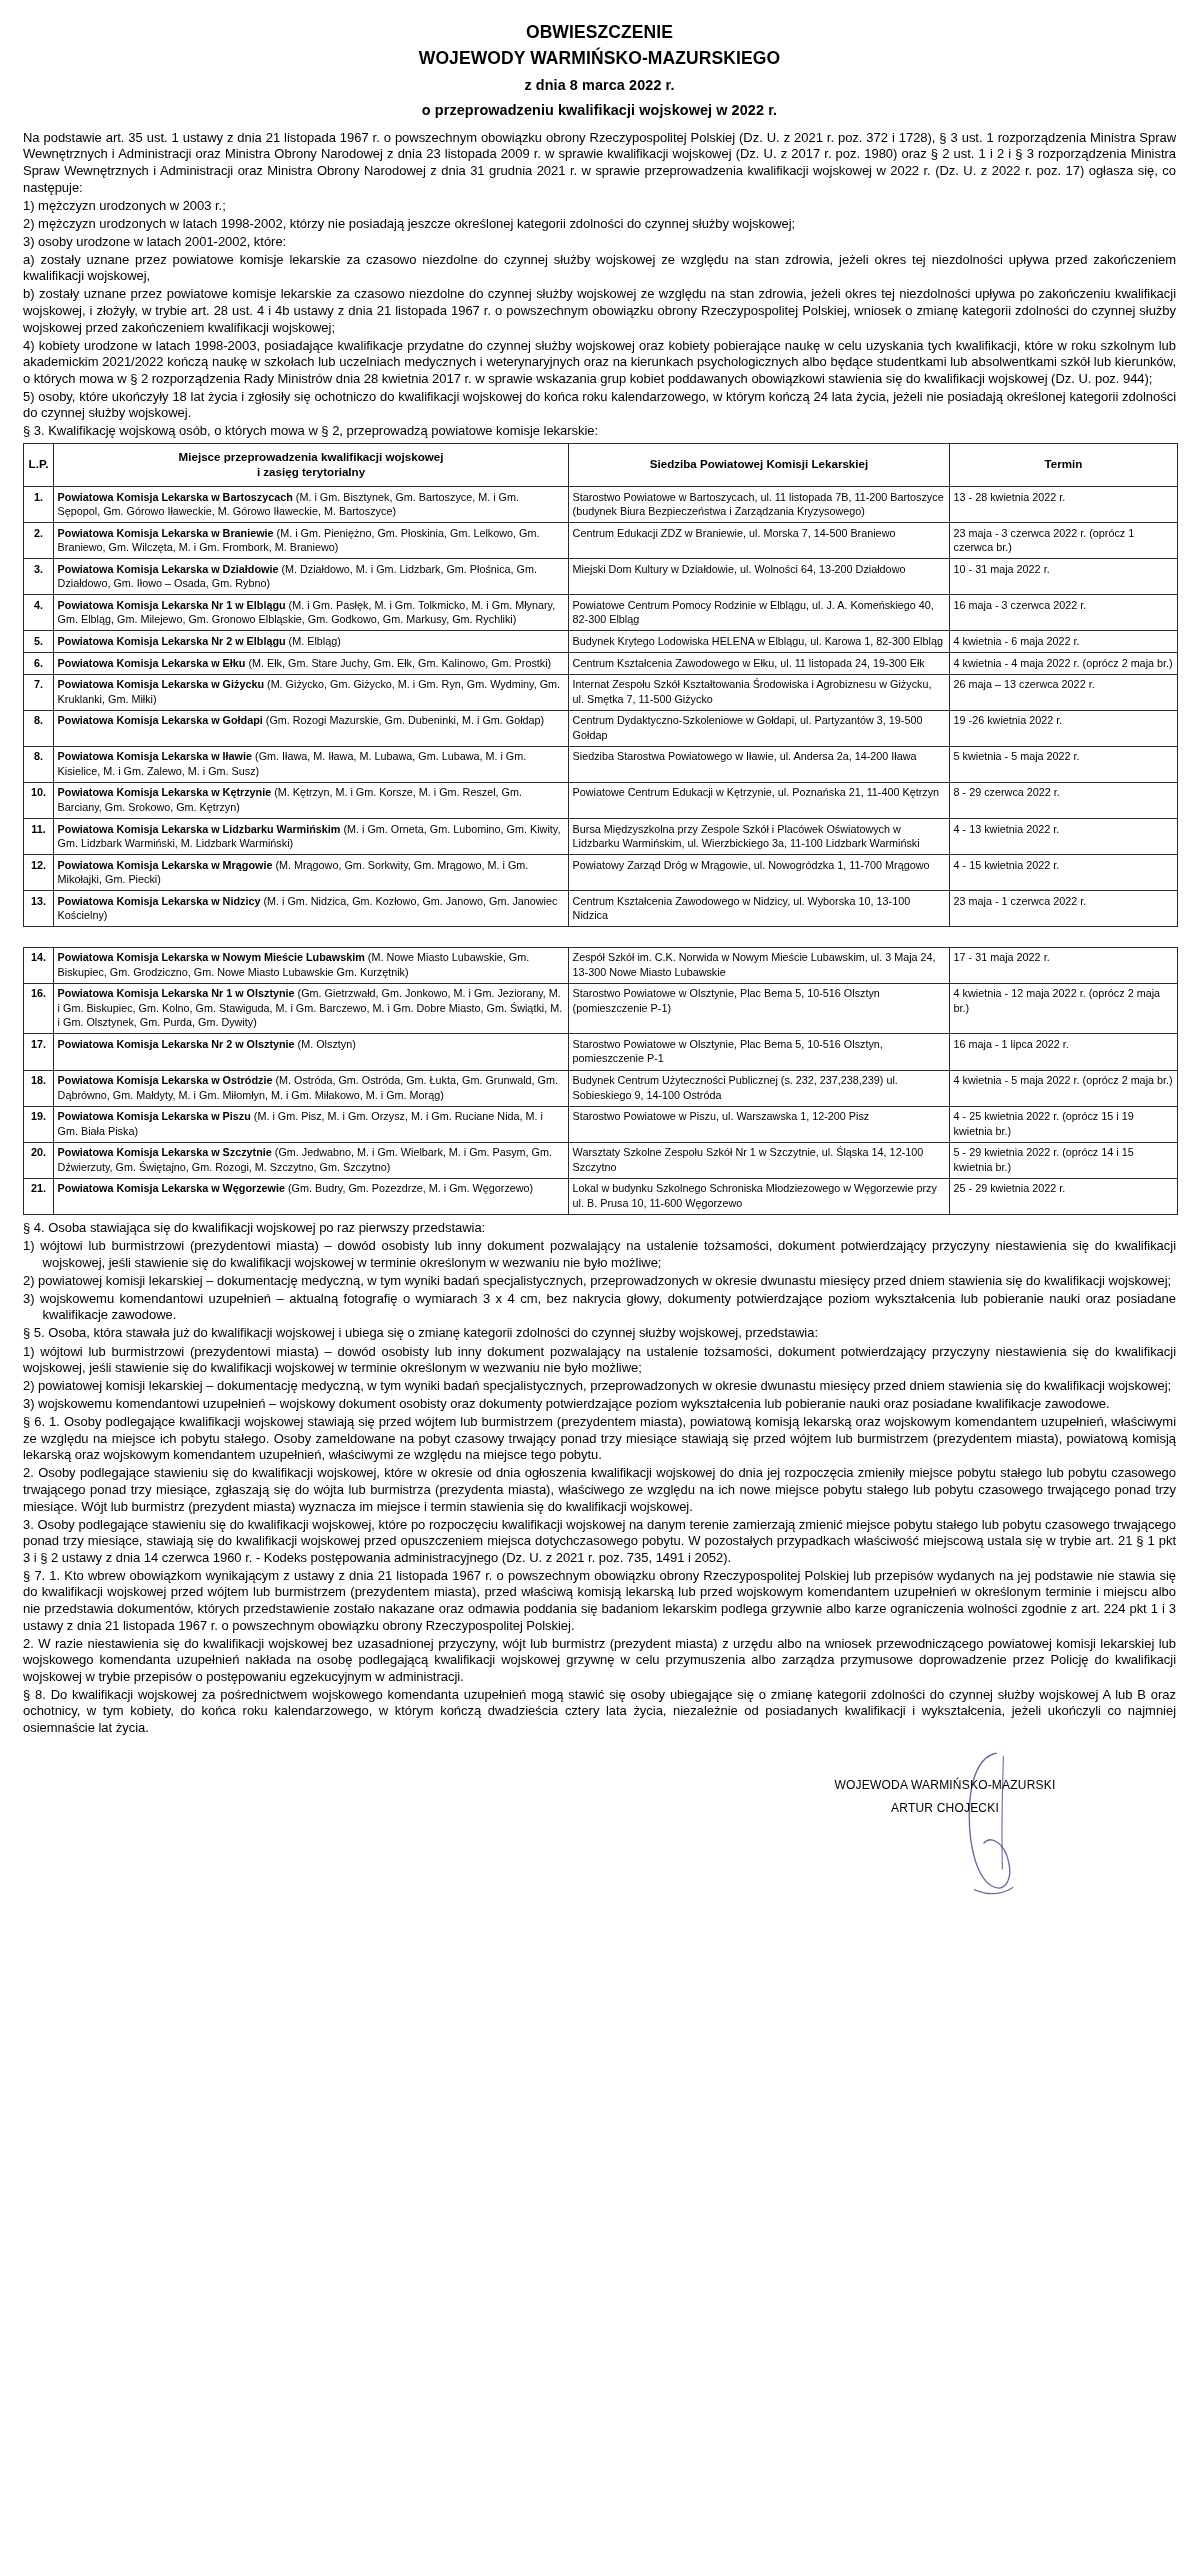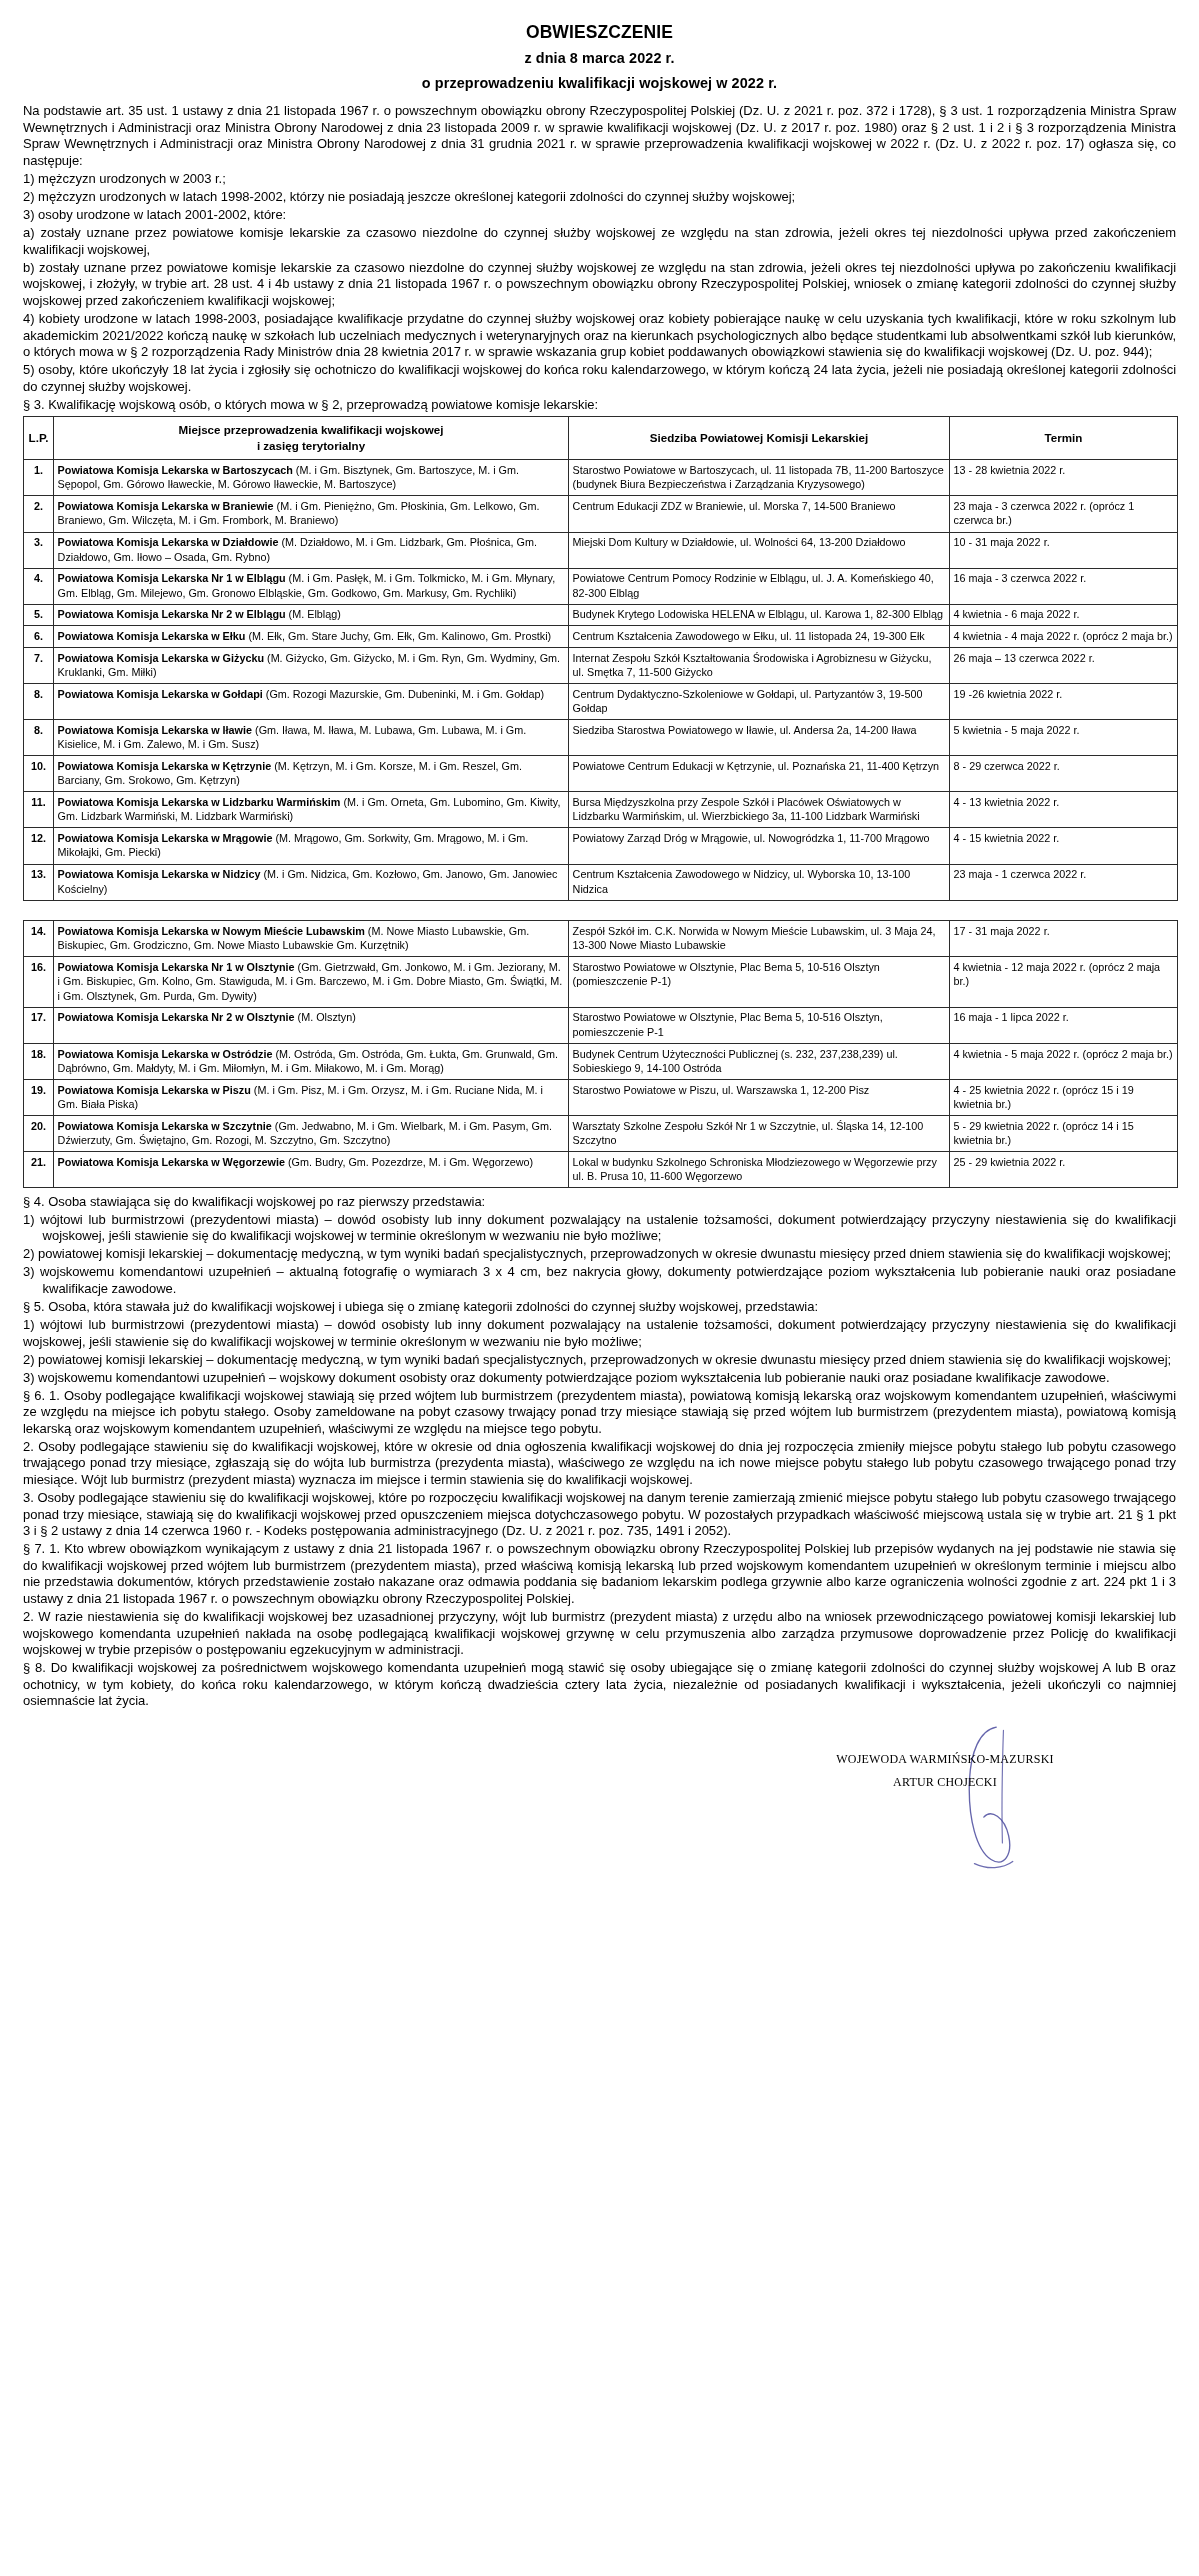--- a/index.html
+++ b/index.html
@@ -86,21 +86,20 @@
     margin-top: 38px;
     height: 108px;
     position: relative;
   }
   .sig-block {
     position: absolute;
     right: 66px;
     top: 0;
     text-align: center;
     width: 330px;
-    font-family: Liberation Serif, serif;
   }
   .sig-line {
     font-size: 12px;
     line-height: 1.9;
     letter-spacing: 0.2px;
   }
   .sig-scribble {
     position: absolute;
     right: 155px;
     top: -27px;
@@ -109,20 +108,21 @@
     pointer-events: none;
   }
 </style>
 </head>
 <body>
 
 <div class="page">
 
   <div class="doc-title-block">
     <div class="doc-title-line l1">OBWIESZCZENIE</div>
+    <div class="doc-title-line l2">WOJEWODY WARMIŃSKO-MAZURSKIEGO</div>
     <div class="doc-title-line l3">z dnia 8 marca 2022 r.</div>
     <div class="doc-title-line l4">o przeprowadzeniu kwalifikacji wojskowej w 2022 r.</div>
   </div>
 
   <div class="body-text">
     <p class="para">Na podstawie art. 35 ust. 1 ustawy z dnia 21 listopada 1967 r. o powszechnym obowiązku obrony Rzeczypospolitej Polskiej (Dz. U. z 2021 r. poz. 372 i 1728), § 3 ust. 1 rozporządzenia Ministra Spraw Wewnętrznych i Administracji oraz Ministra Obrony Narodowej z dnia 23 listopada 2009 r. w sprawie kwalifikacji wojskowej (Dz. U. z 2017 r. poz. 1980) oraz § 2 ust. 1 i 2 i § 3 rozporządzenia Ministra Spraw Wewnętrznych i Administracji oraz Ministra Obrony Narodowej z dnia 31 grudnia 2021 r. w sprawie przeprowadzenia kwalifikacji wojskowej w 2022 r. (Dz. U. z 2022 r. poz. 17) ogłasza się, co następuje:</p>
     <p class="para nojust">1) mężczyzn urodzonych w 2003 r.;</p>
     <p class="para">2) mężczyzn urodzonych w latach 1998-2002, którzy nie posiadają jeszcze określonej kategorii zdolności do czynnej służby wojskowej;</p>
     <p class="para nojust">3) osoby urodzone w latach 2001-2002, które:</p>
     <p class="para">a) zostały uznane przez powiatowe komisje lekarskie za czasowo niezdolne do czynnej służby wojskowej ze względu na stan zdrowia, jeżeli okres tej niezdolności upływa przed zakończeniem kwalifikacji wojskowej,</p>

